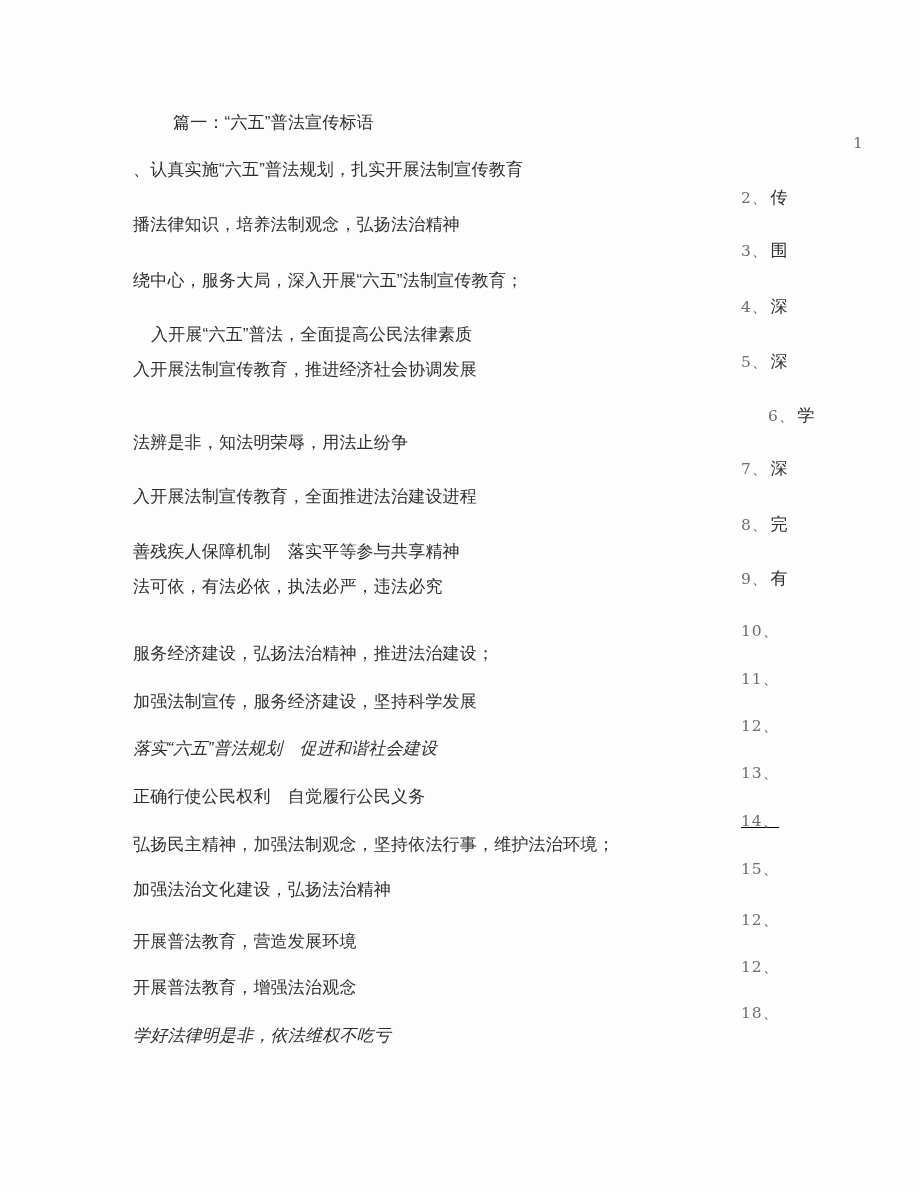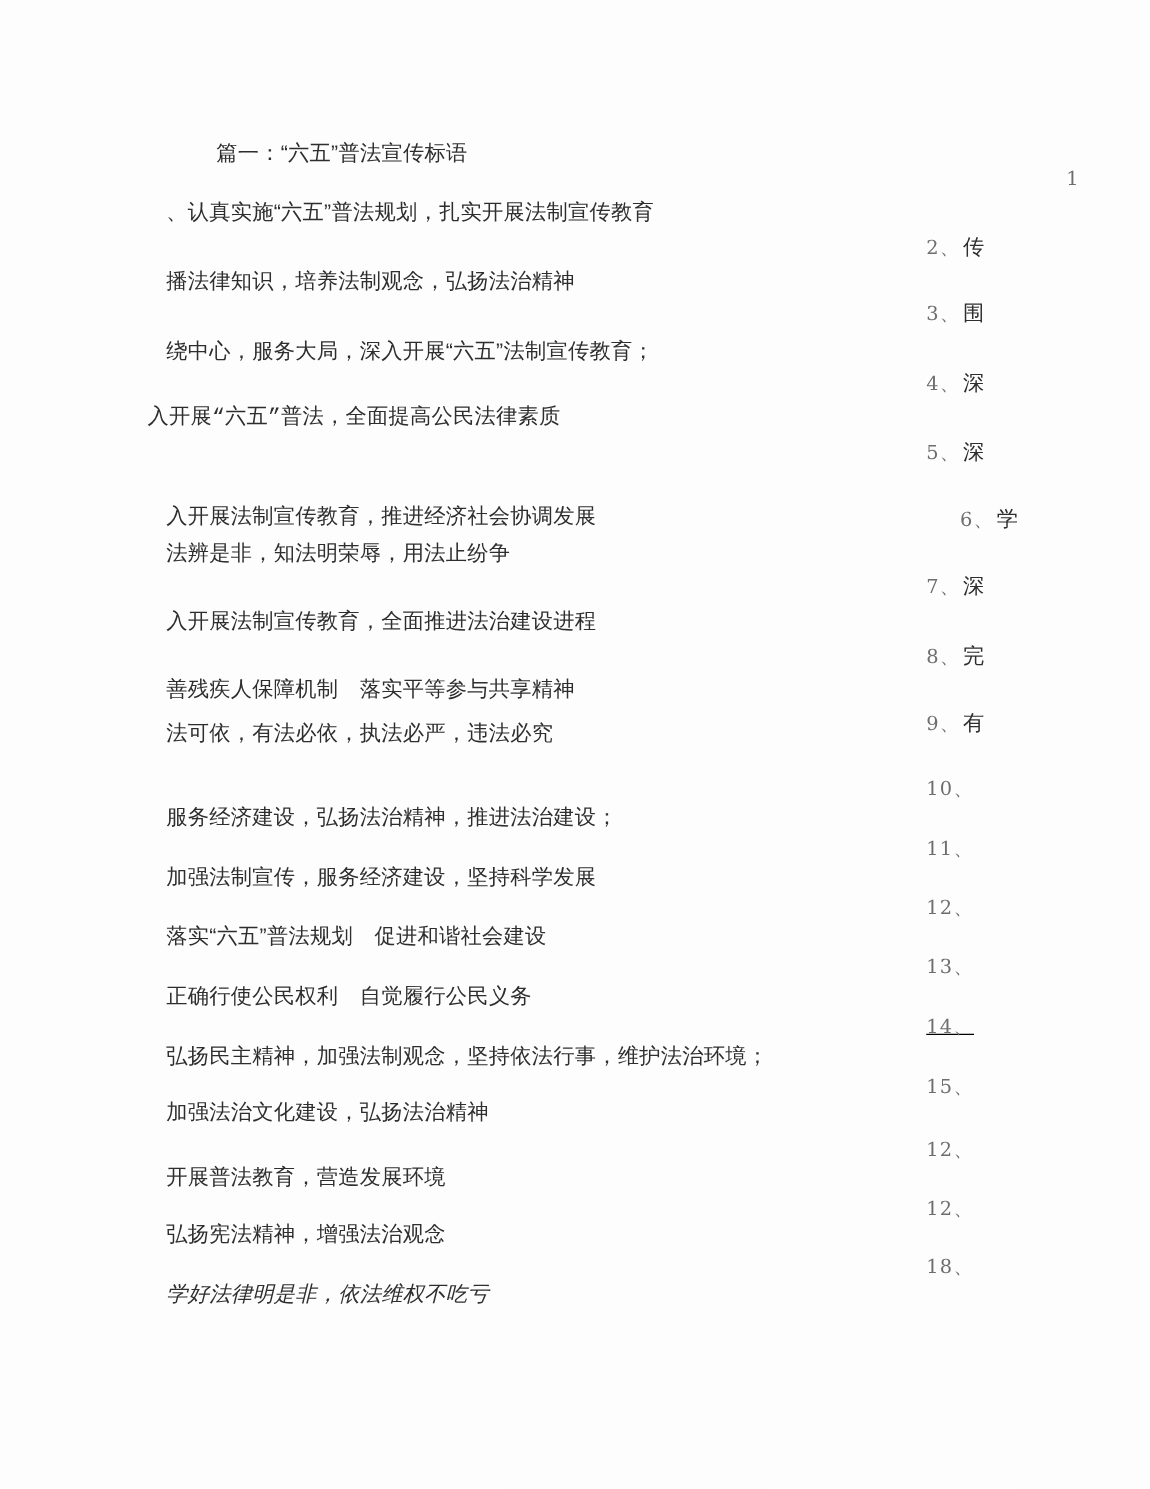--- a/index.html
+++ b/index.html
@@ -39,43 +39,43 @@
 <div id="page" style="--bg: #fdfdfd; --body-text: #2e2e2e; --num-text: #6e6e6e;">
   <div id="lines">
       <div class="line heading-line" style="left: 173px; top: 113px;">篇一：“六五”普法宣传标语</div>
       <div class="line marker-line" style="left: 853px; top: 133px;"><span class="num">1</span></div>
       <div class="line body-line" style="left: 133px; top: 160px;">、认真实施“六五”普法规划，扎实开展法制宣传教育</div>
       <div class="line marker-line" style="left: 741px; top: 188px;"><span class="num">2、</span><span class="chr">传</span></div>
       <div class="line body-line" style="left: 133px; top: 215px;">播法律知识，培养法制观念，弘扬法治精神</div>
       <div class="line marker-line" style="left: 741px; top: 241px;"><span class="num">3、</span><span class="chr">围</span></div>
       <div class="line body-line" style="left: 133px; top: 271px;">绕中心，服务大局，深入开展“六五”法制宣传教育；</div>
       <div class="line marker-line" style="left: 741px; top: 297px;"><span class="num">4、</span><span class="chr">深</span></div>
-      <div class="line body-line" style="left: 118px; top: 325px; font-family: Liberation Mono, monospace;">入开展“六五”普法，全面提高公民法律素质</div>
+      <div class="line body-line" style="left: 151px; top: 325px;">入开展“六五”普法，全面提高公民法律素质</div>
       <div class="line marker-line" style="left: 741px; top: 352px;"><span class="num">5、</span><span class="chr">深</span></div>
-      <div class="line body-line" style="left: 133px; top: 403px;">入开展法制宣传教育，推进经济社会协调发展</div>
+      <div class="line body-line" style="left: 133px; top: 360px;">入开展法制宣传教育，推进经济社会协调发展</div>
       <div class="line marker-line" style="left: 768px; top: 406px;"><span class="num">6、</span><span class="chr">学</span></div>
       <div class="line body-line" style="left: 133px; top: 433px;">法辨是非，知法明荣辱，用法止纷争</div>
       <div class="line marker-line" style="left: 741px; top: 459px;"><span class="num">7、</span><span class="chr">深</span></div>
       <div class="line body-line" style="left: 133px; top: 487px;">入开展法制宣传教育，全面推进法治建设进程</div>
       <div class="line marker-line" style="left: 741px; top: 515px;"><span class="num">8、</span><span class="chr">完</span></div>
       <div class="line body-line" style="left: 133px; top: 542px;">善残疾人保障机制　落实平等参与共享精神</div>
       <div class="line marker-line" style="left: 741px; top: 569px;"><span class="num">9、</span><span class="chr">有</span></div>
       <div class="line body-line" style="left: 133px; top: 577px;">法可依，有法必依，执法必严，违法必究</div>
       <div class="line marker-line" style="left: 741px; top: 621px;"><span class="num">10、</span></div>
       <div class="line body-line" style="left: 133px; top: 644px;">服务经济建设，弘扬法治精神，推进法治建设；</div>
       <div class="line marker-line" style="left: 741px; top: 669px;"><span class="num">11、</span></div>
       <div class="line body-line" style="left: 133px; top: 692px;">加强法制宣传，服务经济建设，坚持科学发展</div>
       <div class="line marker-line" style="left: 741px; top: 716px;"><span class="num">12、</span></div>
-      <div class="line body-line" style="left: 133px; top: 739px;">落实“六五”普法规划　促进和谐社会建设</div>
+      <div class="line body-line" style="left: 133px; top: 739px; font-style: italic;">落实“六五”普法规划　促进和谐社会建设</div>
       <div class="line marker-line" style="left: 741px; top: 763px;"><span class="num">13、</span></div>
       <div class="line body-line" style="left: 133px; top: 787px;">正确行使公民权利　自觉履行公民义务</div>
       <div class="line marker-line" style="left: 741px; top: 811px; text-decoration: underline;"><span class="num">14、</span></div>
       <div class="line body-line" style="left: 133px; top: 835px;">弘扬民主精神，加强法制观念，坚持依法行事，维护法治环境；</div>
       <div class="line marker-line" style="left: 741px; top: 859px;"><span class="num">15、</span></div>
       <div class="line body-line" style="left: 133px; top: 880px;">加强法治文化建设，弘扬法治精神</div>
       <div class="line marker-line" style="left: 741px; top: 910px;"><span class="num">12、</span></div>
       <div class="line body-line" style="left: 133px; top: 932px;">开展普法教育，营造发展环境</div>
       <div class="line marker-line" style="left: 741px; top: 957px;"><span class="num">12、</span></div>
-      <div class="line body-line" style="left: 133px; top: 978px;">弘扬宪法精神，增强法治观念</div>
+      <div class="line body-line" style="left: 133px; top: 978px;">开展普法教育，增强法治观念</div>
       <div class="line marker-line" style="left: 741px; top: 1003px;"><span class="num">18、</span></div>
       <div class="line body-line" style="left: 133px; top: 1026px; font-style: italic;">学好法律明是非，依法维权不吃亏</div>
     </div>
 </div>
 
 </body></html>

